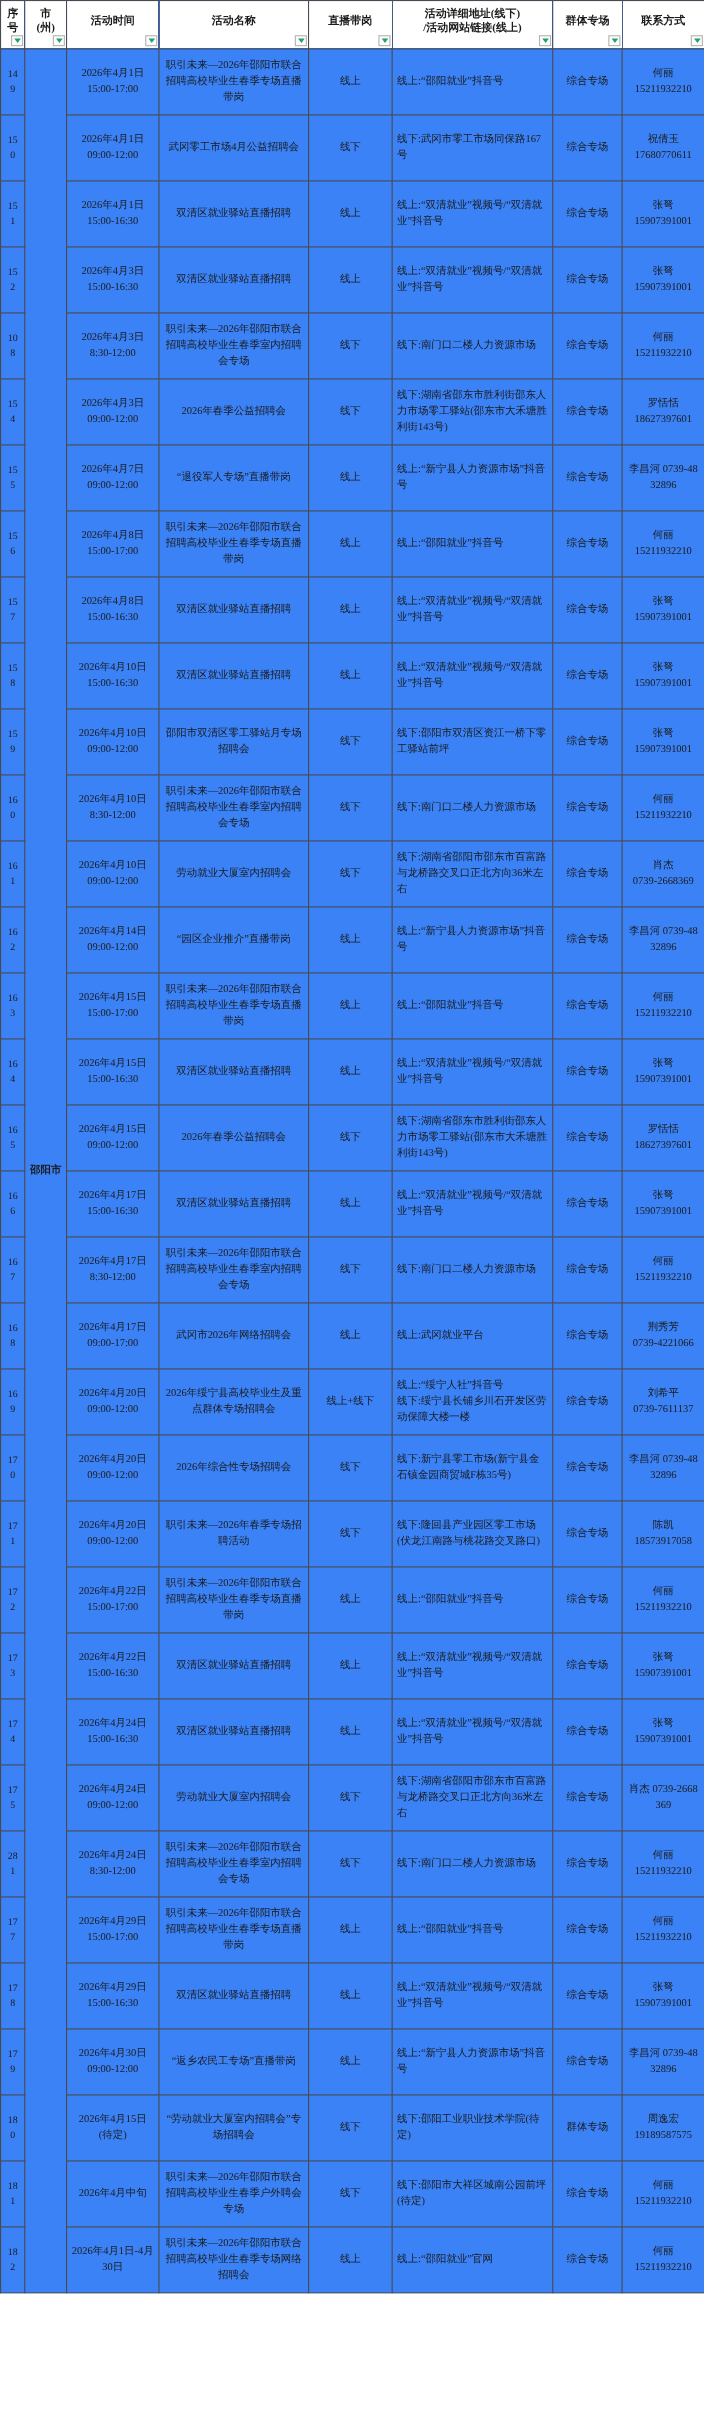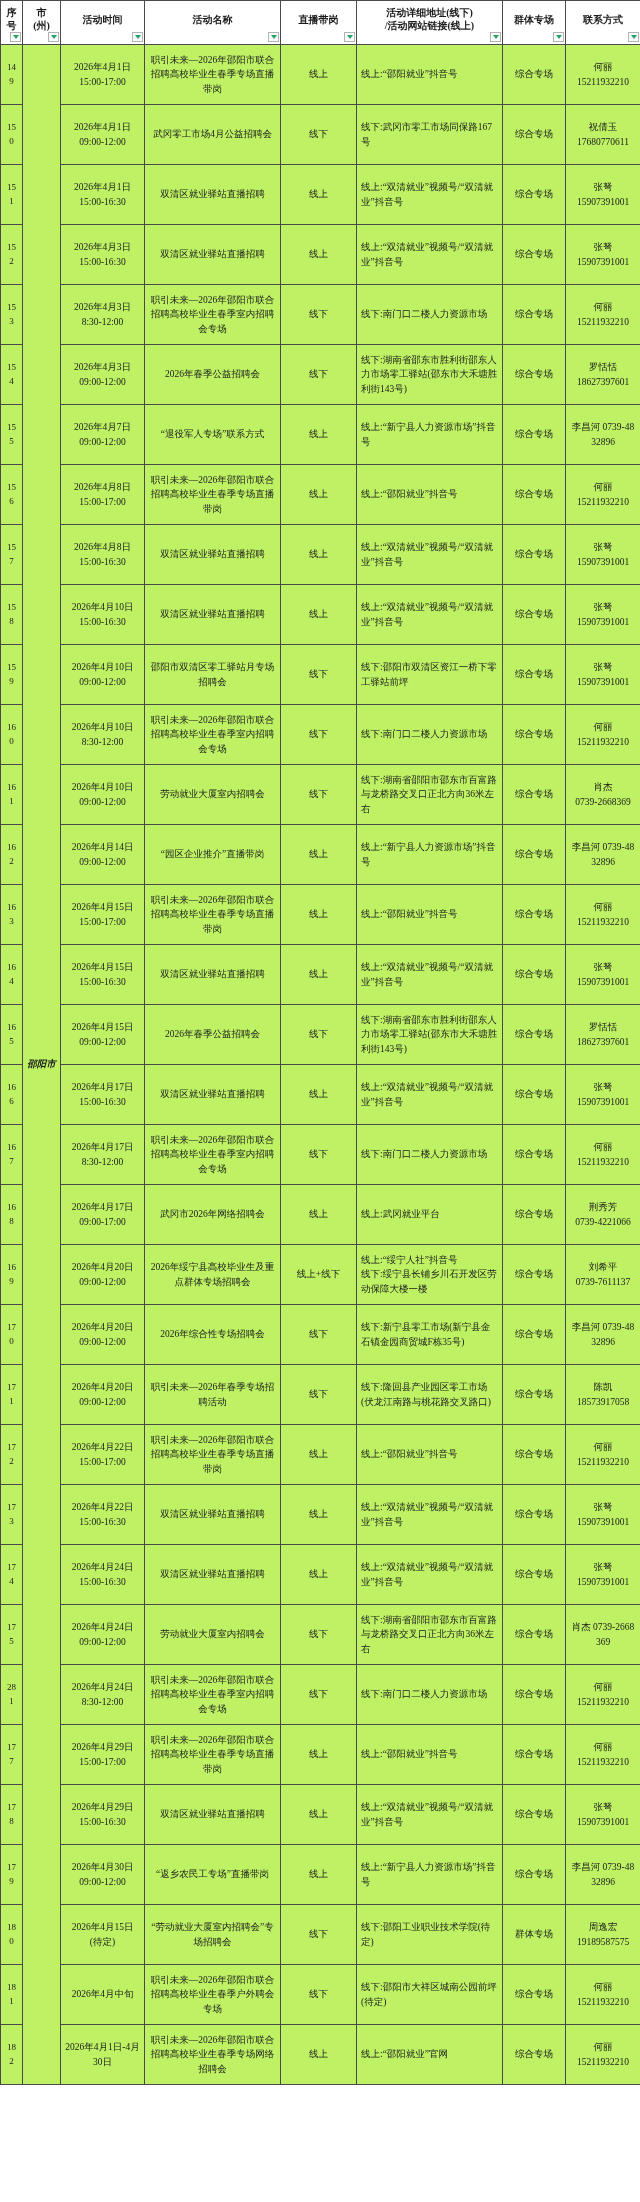--- a/index.html
+++ b/index.html
@@ -6,21 +6,21 @@
   body{
     width:640px;
     font-family:"Liberation Serif","DejaVu Serif",serif;
     color:#1b1b1b;
     -webkit-font-smoothing:antialiased;
   }
   table.sheet{
     width:640px;
     border-collapse:collapse;
     table-layout:fixed;
-    background:#bef264;
+    background:#3b82f6;
   }
   .sheet th,.sheet td{
     border:1px solid #4a4a4a;
     padding:3px 4px;
     vertical-align:middle;
     text-align:center;
     font-size:9.5px;
     line-height:1.5;
     white-space:pre-line;
     word-break:break-all;
@@ -39,21 +39,21 @@
   col.c-num{width:22px;}
   col.c-city{width:38px;}
   col.c-time{width:84px;}
   col.c-name{width:136px;}
   col.c-form{width:76px;}
   col.c-addr{width:146px;}
   col.c-type{width:63px;}
   col.c-contact{width:75px;}
   td.col-addr{text-align:left;}
   td.col-num{font-size:9px;}
-  td.col-city{font-weight:bold;font-style:italic;}
+  td.col-city{font-weight:bold;}
   .filter-btn{
     position:absolute;
     right:1px;bottom:2px;
     width:11px;height:10px;
     border:1px solid #b3b3b3;
     background:#fdfdfd;
     display:flex;align-items:center;justify-content:center;
     box-sizing:border-box;
     cursor:pointer;
   }
@@ -132,21 +132,21 @@
         <td class="col-time">2026年4月3日
 15:00-16:30</td>
         <td class="col-name">双清区就业驿站直播招聘</td>
         <td class="col-form">线上</td>
         <td class="col-addr">线上:“双清就业”视频号/“双清就业”抖音号</td>
         <td class="col-type">综合专场</td>
         <td class="col-contact">张弩
 15907391001</td>
       </tr>
       <tr>
-        <td class="col-num">153</td>
+        <td class="col-num">108</td>
         <td class="col-time">2026年4月3日
 8:30-12:00</td>
         <td class="col-name">职引未来—2026年邵阳市联合招聘高校毕业生春季室内招聘会专场</td>
         <td class="col-form">线下</td>
         <td class="col-addr">线下:南门口二楼人力资源市场</td>
         <td class="col-type">综合专场</td>
         <td class="col-contact">何丽
 15211932210</td>
       </tr>
       <tr>
@@ -157,21 +157,21 @@
         <td class="col-form">线下</td>
         <td class="col-addr">线下:湖南省邵东市胜利街邵东人力市场零工驿站(邵东市大禾塘胜利街143号)</td>
         <td class="col-type">综合专场</td>
         <td class="col-contact">罗恬恬
 18627397601</td>
       </tr>
       <tr>
         <td class="col-num">155</td>
         <td class="col-time">2026年4月7日
 09:00-12:00</td>
-        <td class="col-name">“退役军人专场”联系方式</td>
+        <td class="col-name">“退役军人专场”直播带岗</td>
         <td class="col-form">线上</td>
         <td class="col-addr">线上:“新宁县人力资源市场”抖音号</td>
         <td class="col-type">综合专场</td>
         <td class="col-contact">李昌河 0739-4832896</td>
       </tr>
       <tr>
         <td class="col-num">156</td>
         <td class="col-time">2026年4月8日
 15:00-17:00</td>
         <td class="col-name">职引未来—2026年邵阳市联合招聘高校毕业生春季专场直播带岗</td>

